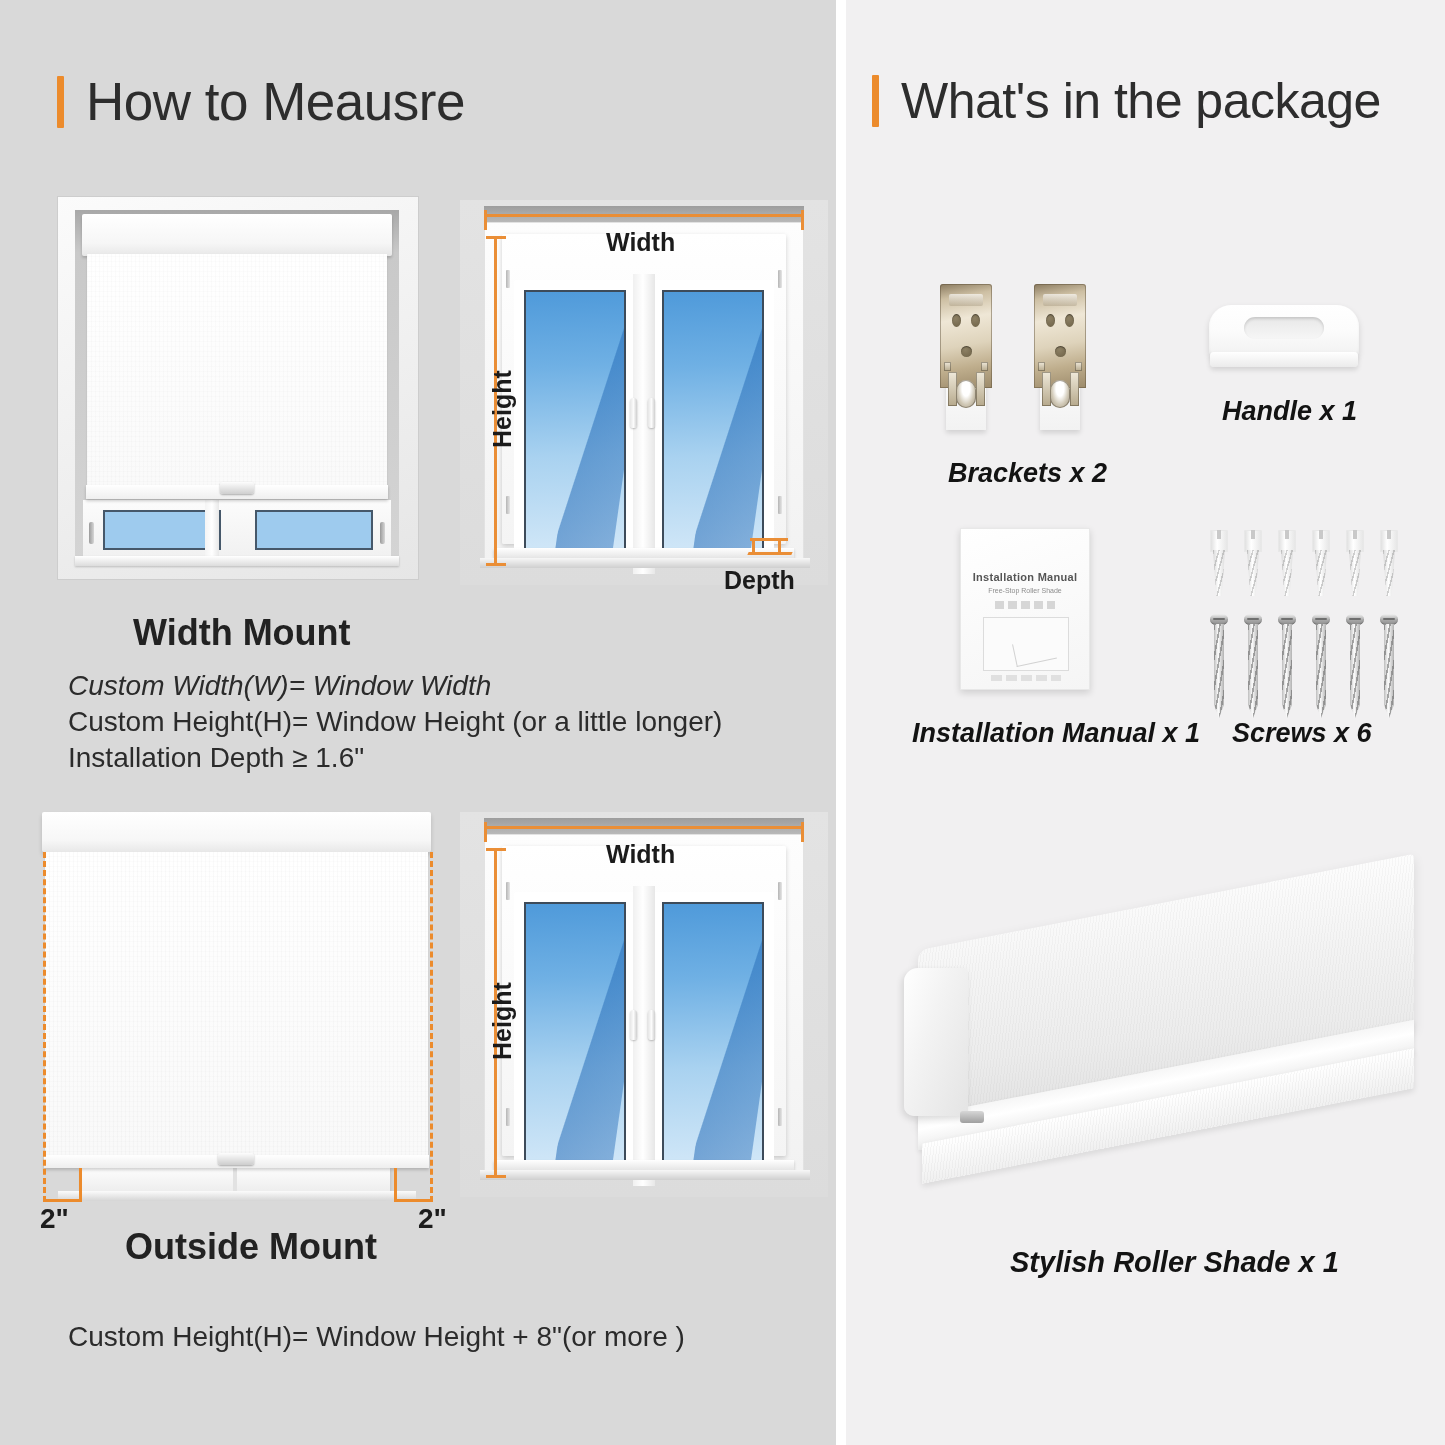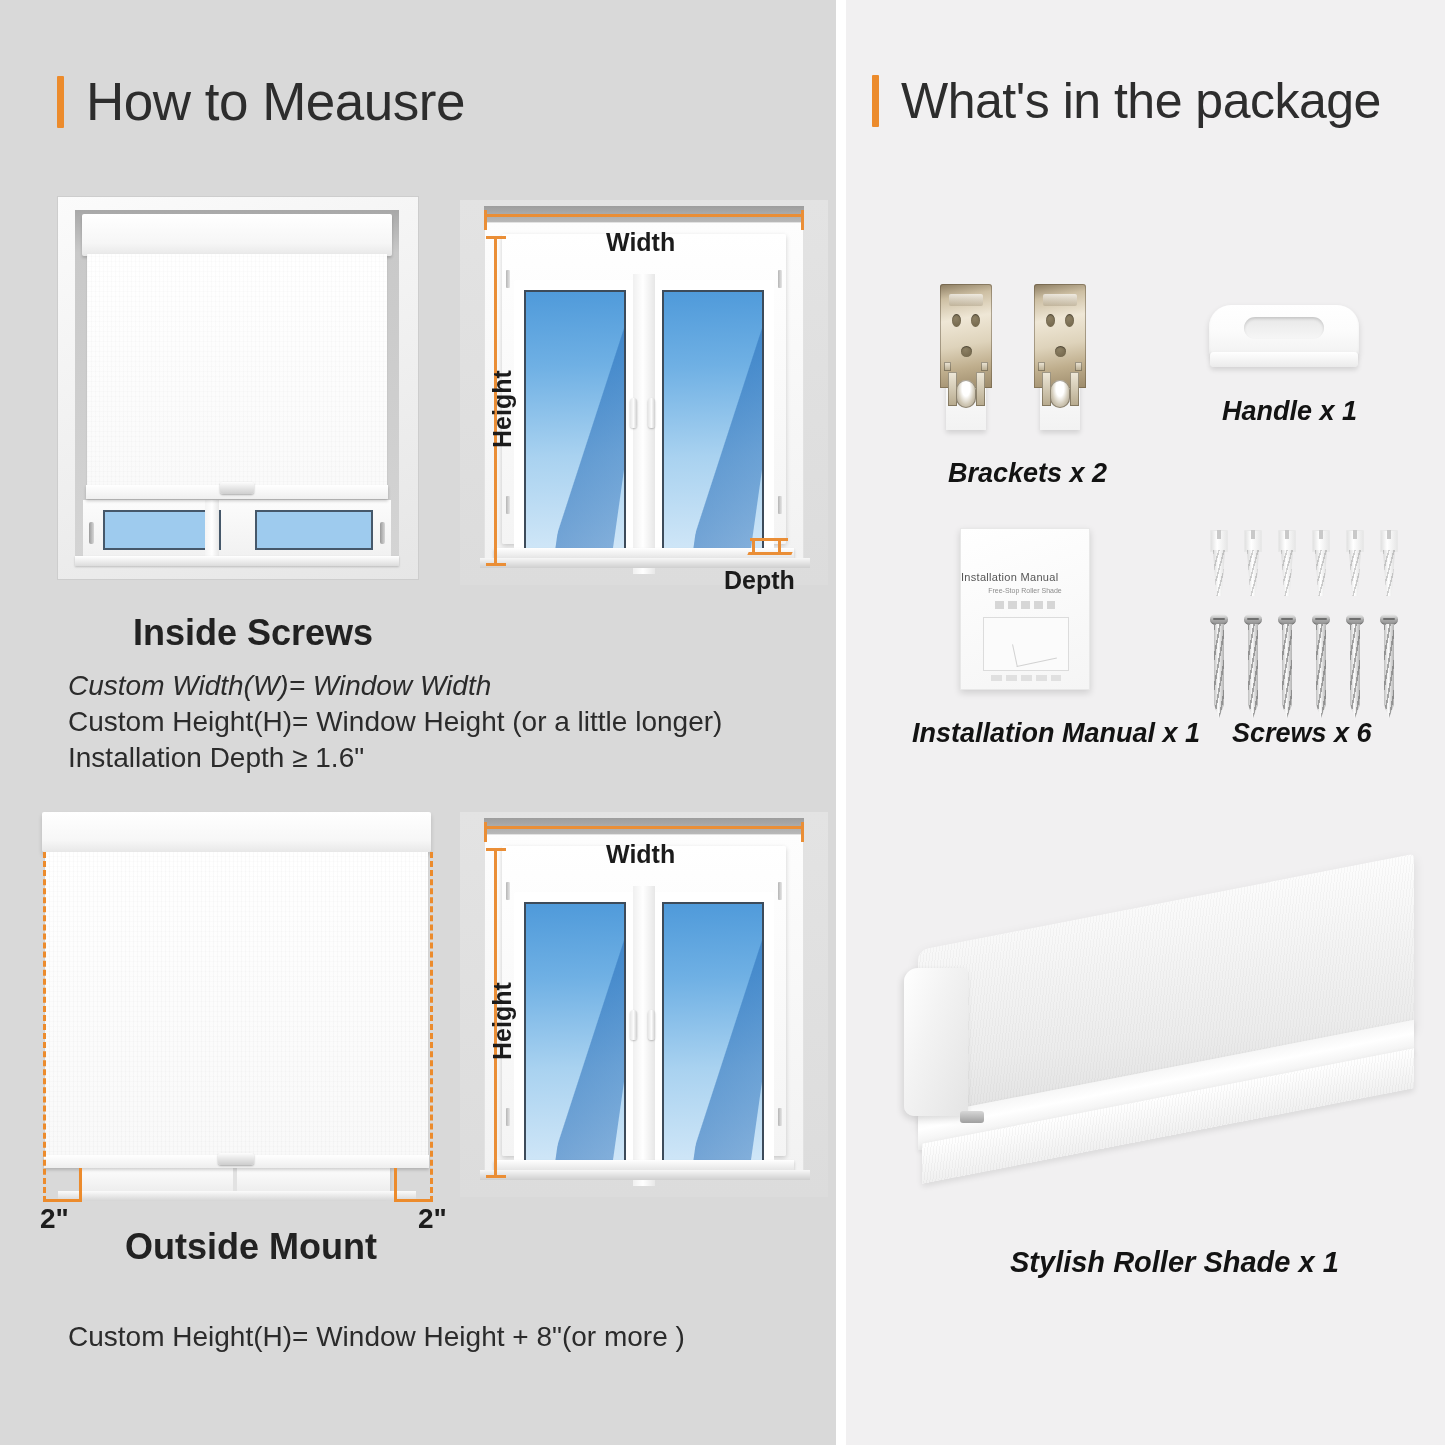--- a/index.html
+++ b/index.html
@@ -284,22 +284,22 @@
 
   
   .manual{
     position:absolute;width:128px;height:160px;
     background:linear-gradient(160deg,#ffffff,#f5f5f5);
     box-shadow:0 3px 7px rgba(0,0,0,.14);
     border:1px solid #e8e8e8;
     overflow:hidden;
   }
   .manual .m-title{
-    position:absolute;left:0;right:0;top:42px;text-align:left;
-    font-size:11px;font-weight:normal;color:#555;letter-spacing:.3px;
+    position:absolute;left:0;right:0;top:42px;text-align:center;
+    font-size:11px;font-weight:bold;color:#555;letter-spacing:.3px;
   }
   .manual .m-sub{
     position:absolute;left:0;right:0;top:58px;text-align:center;
     font-size:7px;color:#8d8d8d;
   }
   .manual .m-meta{
     position:absolute;left:34px;top:72px;width:60px;height:8px;
     background:repeating-linear-gradient(90deg,#d6d6d6 0 9px,transparent 9px 13px);
   }
   .manual .m-box{
@@ -454,21 +454,21 @@
     <div class="dim-cap-h" style="left:26px;top:363px;"></div>
     <div class="dim-label vert" style="left:28px;top:248px;">Height</div>
 
     <div class="dim-line dim-h" style="left:290px;top:338px;width:38px;"></div>
     <div class="dim-line dim-h" style="left:288px;top:352px;width:44px;transform:skewX(-24deg);"></div>
     <div class="dim-cap-v" style="left:292px;top:338px;height:16px;"></div>
     <div class="dim-cap-v" style="left:318px;top:338px;height:16px;"></div>
     <div class="dim-label" style="left:264px;top:366px;">Depth</div>
   </div>
 
-  <div class="mount-title" style="left:133px;top:612px;">Inside Screws</div>
+  <div class="mount-title" style="left:133px;top:612px;">Width Mount</div>
   <div class="body-line" style="left:68px;top:670px;font-style:italic;">Custom Width(W)= Window Width</div>
   <div class="body-line" style="left:68px;top:706px;">Custom Height(H)= Window Height (or a little longer)</div>
   <div class="body-line" style="left:68px;top:742px;">Installation Depth ≥ 1.6"</div>
 
   <div id="outside-illus" class="illus">
     <div class="backwall"></div>
     <div class="winbelow"></div>
     <div class="sillbelow"></div>
     <div class="cassette"></div>
     <div class="fabric"></div>

